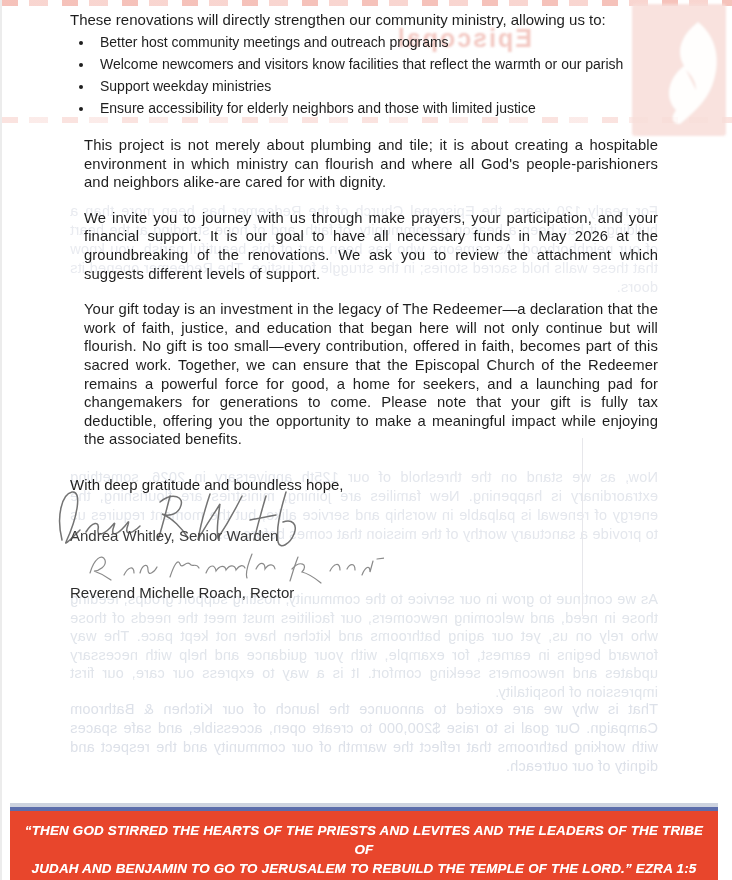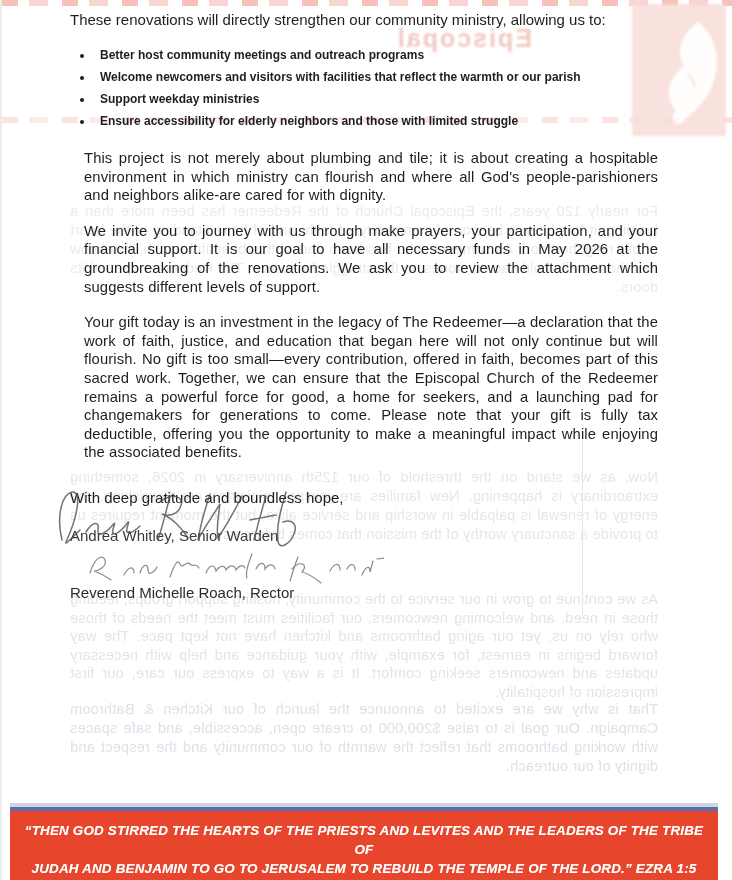--- a/index.html
+++ b/index.html
@@ -39,23 +39,23 @@
     font-size:14.5px;line-height:19px;letter-spacing:.2px;
     filter:blur(.55px);
   }
   .gb-a{top:202px;color:#e9ebf0;}
   .gb-b{top:468px;color:#e4e7ed;}
   .gb-c{top:590px;color:#e1e5eb;line-height:18.5px;}
   .gb-d{top:700px;color:#dde1e9;}
   .crease{position:absolute;left:580px;top:438px;width:1px;height:178px;background:#e7e7eb;}
   
   .content{position:absolute;left:68px;top:9px;width:588px;z-index:2;}
-  .intro{margin:0 0 13px 0;font-size:15px;line-height:22px;}
+  .intro{margin:0 0 0 0;font-size:15px;line-height:22px;}
   .bullets{margin:0;padding:0 0 0 24px;list-style:disc;text-align:justify;}
-  .bullets li{font-size:12px;line-height:22px;padding-left:6px;font-weight:bold;}
+  .bullets li{font-size:14px;line-height:22px;padding-left:6px;}
   .para{margin:17px 0 0 14px;font-size:14.8px;line-height:18.6px;text-align:justify;letter-spacing:.1px;}
   .para strong{font-weight:normal;}
   .closing{margin:26px 0 0 0;font-size:15px;line-height:20px;}
   
   .sig{position:absolute;z-index:3;}
   .sig-1{left:50px;top:486px;}
   .sig-2{left:82px;top:545px;}
   .signer{position:absolute;left:68px;z-index:2;font-size:15px;color:#2b2b2b;}
   .signer-1{top:527px;color:#3a3a3a;}
   .signer-2{top:584px;}
@@ -96,25 +96,25 @@
     <div class="crease"></div>
   </div>
 
   <div class="content">
     <p class="intro">These renovations will directly strengthen our community ministry, allowing us to:</p>
 
     <ul class="bullets">
 
         <li class="bullet">Better host community meetings and outreach programs</li>
 
-        <li class="bullet">Welcome newcomers and visitors with facilities that reflect the warmth or our parish</li>
+        <li class="bullet">Welcome newcomers and visitors know facilities that reflect the warmth or our parish</li>
 
         <li class="bullet">Support weekday ministries</li>
 
-        <li class="bullet">Ensure accessibility for elderly neighbors and those with limited struggle</li>
+        <li class="bullet">Ensure accessibility for elderly neighbors and those with limited justice</li>
       </ul>
 
     <p class="para">This project is not merely about plumbing and tile; it is about creating a hospitable environment in which ministry can flourish and where all God's people-parishioners and neighbors alike-are cared for with dignity.</p>
 
     <p class="para"><span>We invite you to journey with us through make prayers, your participation, and your financial support. It is our goal to have all necessary funds in </span><strong>May 2026</strong><span> at the groundbreaking of the renovations. We ask you to review the attachment which suggests different levels of support.</span></p>
 
     <p class="para"><span>Your gift today is an investment in the legacy of </span><strong>The Redeemer</strong><span>—a declaration that the work of faith, justice, and education that began here will not only continue but will flourish. No gift is too small—every contribution, offered in faith, becomes part of this sacred work. Together, we can ensure that the Episcopal Church of the Redeemer remains a powerful force for good, a home for seekers, and a launching pad for changemakers for generations to come. Please note that your gift is fully tax deductible, offering you the opportunity to make a meaningful impact while enjoying the associated benefits.</span></p>
 
     <p class="closing">With deep gratitude and boundless hope,</p>
   </div>

